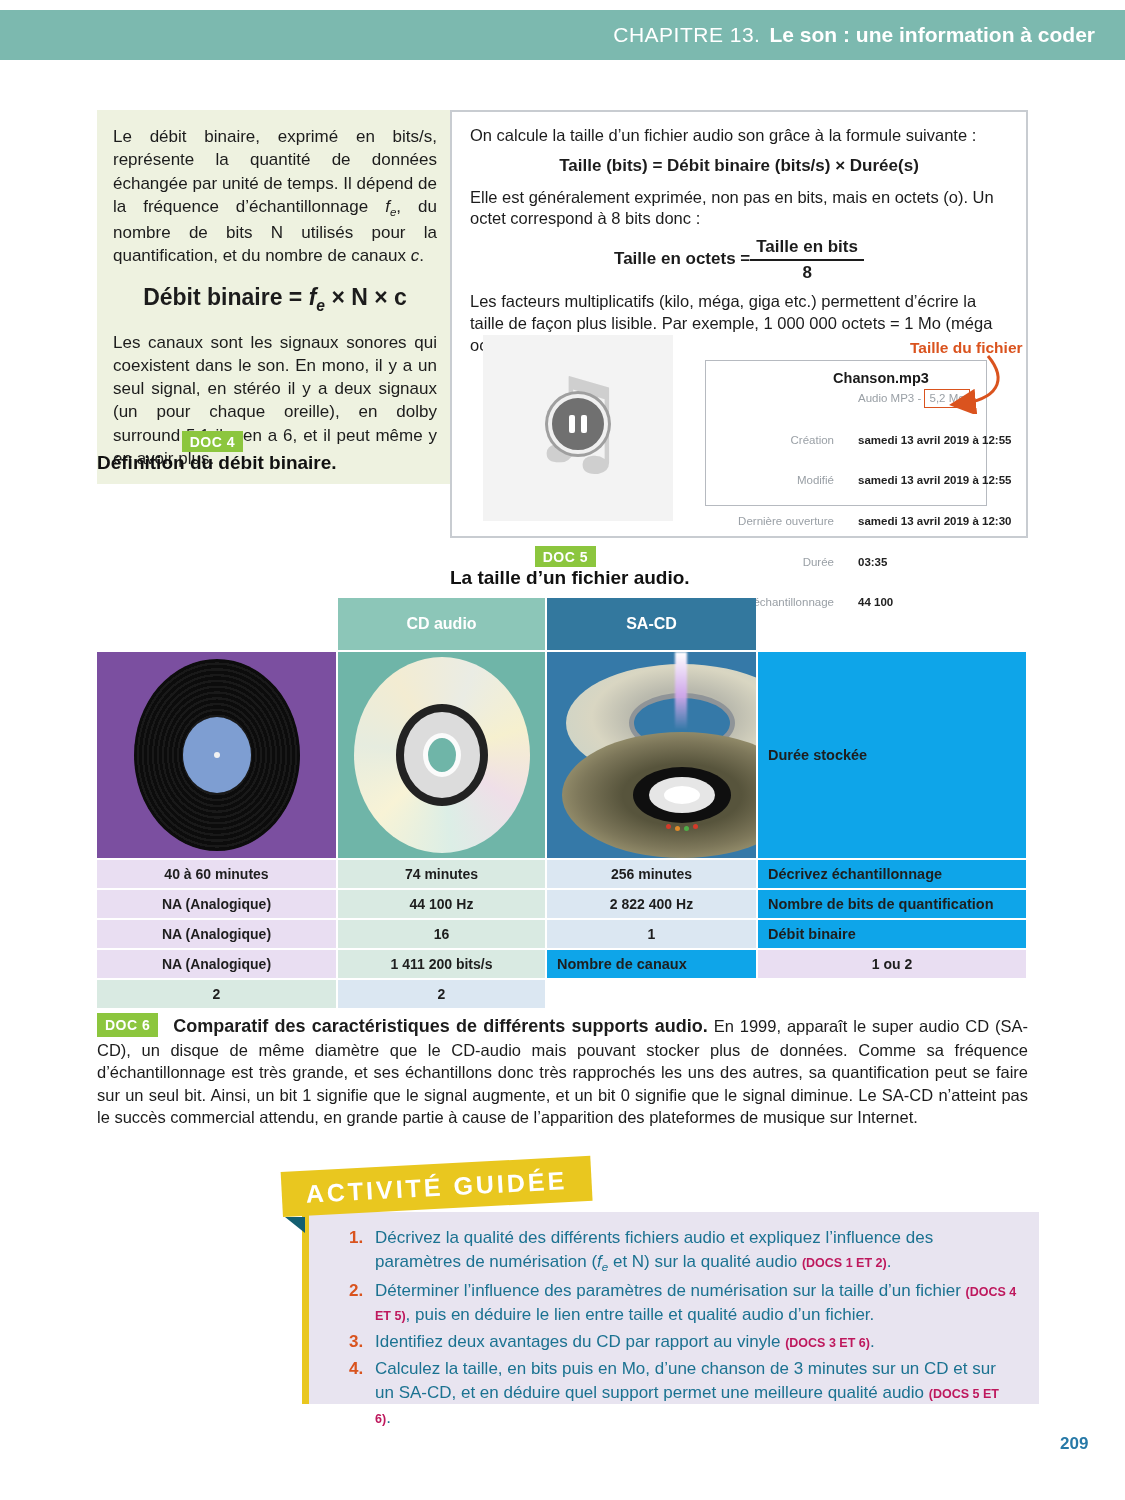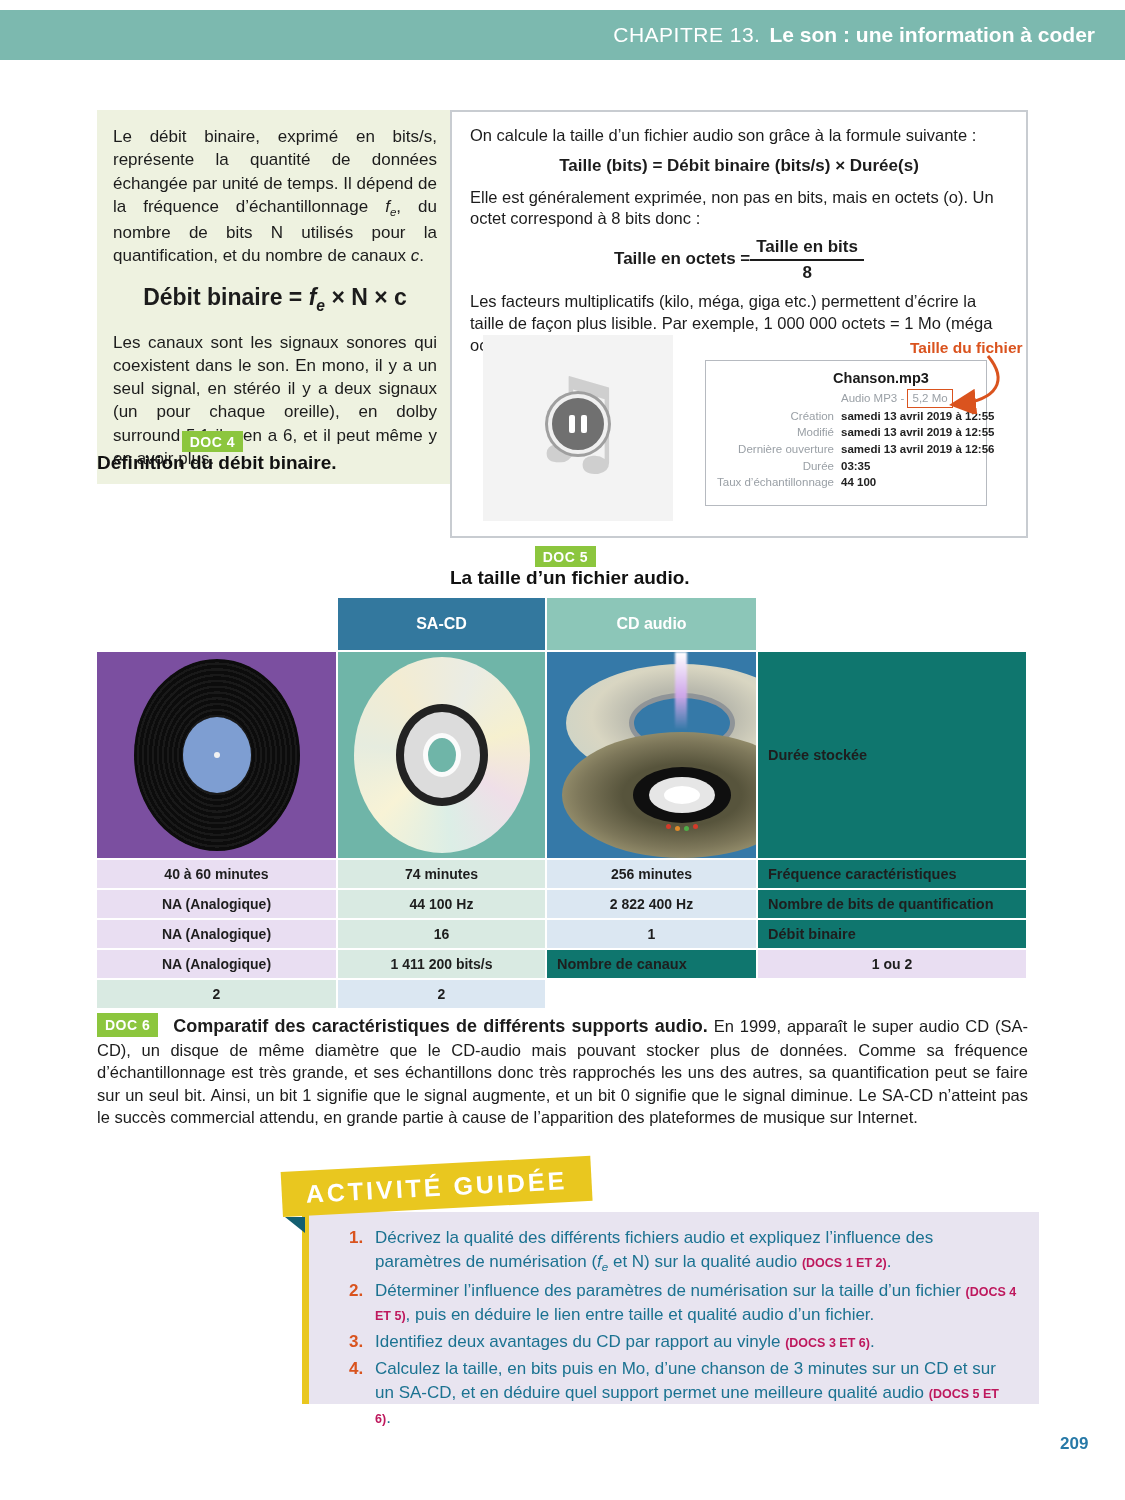--- a/index.html
+++ b/index.html
@@ -43,21 +43,21 @@
     font-size:118px;color:#cfcfcf;font-family:"DejaVu Sans", sans-serif;line-height:1;}
   .pause-btn{position:absolute;left:50%;top:48%;transform:translate(-50%,-50%);width:52px;height:52px;
     border-radius:50%;background:#707070;border:4px solid #f0f0f0;box-shadow:0 0 0 3px #9f9f9f;
     display:flex;align-items:center;justify-content:center;gap:6px;}
   .pause-btn span{display:block;width:6px;height:18px;background:#fff;border-radius:2px;}
 
   
   .file-panel{position:absolute;left:253px;top:248px;width:282px;height:146px;background:#fff;
     border:1px solid #b6bac0;box-sizing:border-box;padding:7px 8px 6px;font-size:11.5px;line-height:1.45;}
   .fp-title{text-align:center;padding-left:70px;font-weight:700;font-size:14.5px;color:#1a1a1a;margin-bottom:0;}
-  .fp-grid{display:grid;grid-template-columns:120px 1fr;column-gap:7px;row-gap:0px;}
+  .fp-grid{display:grid;grid-template-columns:120px 1fr;column-gap:7px;row-gap:0px;gap:24px;}
   .fp-label{color:#9aa0a6;text-align:right;white-space:nowrap;}
   .fp-value{color:#222;font-weight:700;white-space:nowrap;}
   .fp-kind{color:#9aa0a6;font-weight:400;}
   .size-box{display:inline-block;border:1.5px solid #da531e;padding:0 4px;color:#9aa0a6;}
 
   .size-annotation{position:absolute;left:458px;top:226px;color:#da531e;font-weight:700;font-size:15.5px;}
   .size-arrow{position:absolute;left:468px;top:240px;pointer-events:none;}
 
   
   .cmp-table{position:absolute;left:97px;top:598px;display:grid;
@@ -65,21 +65,21 @@
     grid-template-rows:52px 206px 28px 28px 28px 28px 28px;gap:2px;}
   .cell{box-sizing:border-box;}
   .cell.head{display:flex;flex-direction:column;align-items:center;justify-content:center;
     color:#fff;font-weight:700;font-size:16px;line-height:1.25;text-align:center;}
   .head-purple{background:#7b4a9c;}
   .head-teal{background:#8cc6b8;}
   .head-blue{background:#33789e;}
   .img-purple{background:#7b4fa0;position:relative;overflow:hidden;}
   .img-teal{background:#6fb5a8;position:relative;overflow:hidden;}
   .img-blue{background:#3579a8;position:relative;overflow:hidden;}
-  .cell.rowlab{background:#0f766e;display:flex;align-items:center;padding-left:10px;
+  .cell.rowlab{background:#0ea5e9;display:flex;align-items:center;padding-left:10px;
     font-size:14.5px;font-weight:700;color:#1e1e1e;}
   .cell.val{display:flex;align-items:center;justify-content:center;font-weight:700;font-size:14px;color:#1e1e1e;}
   .col1{background:#e9def2;}
   .col2{background:#d9eae2;}
   .col3{background:#dbe7f2;}
 
   
   .vinyl{position:absolute;left:50%;top:50%;transform:translate(-50%,-50%);width:166px;height:192px;border-radius:50%;
     background:repeating-radial-gradient(ellipse at 50% 50%, #0c0c0c 0 3px, #191919 3px 5px);}
   .vinyl-label{position:absolute;left:50%;top:50%;transform:translate(-50%,-50%);width:68px;height:76px;
@@ -173,21 +173,21 @@
     <div class="file-panel">
       <div class="fp-title">Chanson.mp3</div>
       <div class="fp-grid">
         <span class="fp-label"></span>
         <span class="fp-value fp-kind"><span>Audio MP3 - </span><span class="size-box">5,2 Mo</span></span>
         <span class="fp-label">Création</span>
         <span class="fp-value">samedi 13 avril 2019 à 12:55</span>
         <span class="fp-label">Modifié</span>
         <span class="fp-value">samedi 13 avril 2019 à 12:55</span>
         <span class="fp-label">Dernière ouverture</span>
-        <span class="fp-value">samedi 13 avril 2019 à 12:56</span>
+        <span class="fp-value">samedi 13 avril 2019 à 12:30</span>
         <span class="fp-label">Durée</span>
         <span class="fp-value">03:35</span>
         <span class="fp-label">Taux d’échantillonnage</span>
         <span class="fp-value">44 100</span>
       </div>
     </div>
 
     <div class="size-annotation">Taille du fichier</div>
     <svg class="size-arrow" width="110" height="62" viewBox="0 0 110 62">
       <defs>
@@ -200,25 +200,25 @@
   </div>
 
   <div class="doc-line" style="left:450px;top:546px;">
     <span class="badge">DOC 5</span>
     <span class="cap">La taille d’un fichier audio.</span>
   </div>
 
   <div class="cmp-table">
 
     <div class="cell"></div>
+    <div class="cell head head-teal">
+      <span>CD audio</span>
+    </div>
     <div class="cell head head-blue">
       <span>SA-CD</span>
-    </div>
-    <div class="cell head head-teal">
-      <span>CD audio</span>
     </div>
 
     <div class="cell"></div>
     <div class="cell img-purple">
       <div class="vinyl">
         <div class="vinyl-label">
             <div class="vinyl-dot"></div>
           </div>
       </div>
     </div>
@@ -243,21 +243,21 @@
         <div class="dot" style="left:122px;top:94px;background:#4fae48;"></div>
         <div class="dot" style="left:131px;top:92px;background:#d43a2a;"></div>
       </div>
     </div>
 
     <div class="cell rowlab">Durée stockée</div>
     <div class="cell val col1">40 à 60 minutes</div>
     <div class="cell val col2">74 minutes</div>
     <div class="cell val col3">256 minutes</div>
 
-    <div class="cell rowlab">Fréquence caractéristiques</div>
+    <div class="cell rowlab">Décrivez échantillonnage</div>
     <div class="cell val col1">NA (Analogique)</div>
     <div class="cell val col2">44 100 Hz</div>
     <div class="cell val col3">2 822 400 Hz</div>
 
     <div class="cell rowlab">Nombre de bits de quantification</div>
     <div class="cell val col1">NA (Analogique)</div>
     <div class="cell val col2">16</div>
     <div class="cell val col3">1</div>
 
     <div class="cell rowlab">Débit binaire</div>

